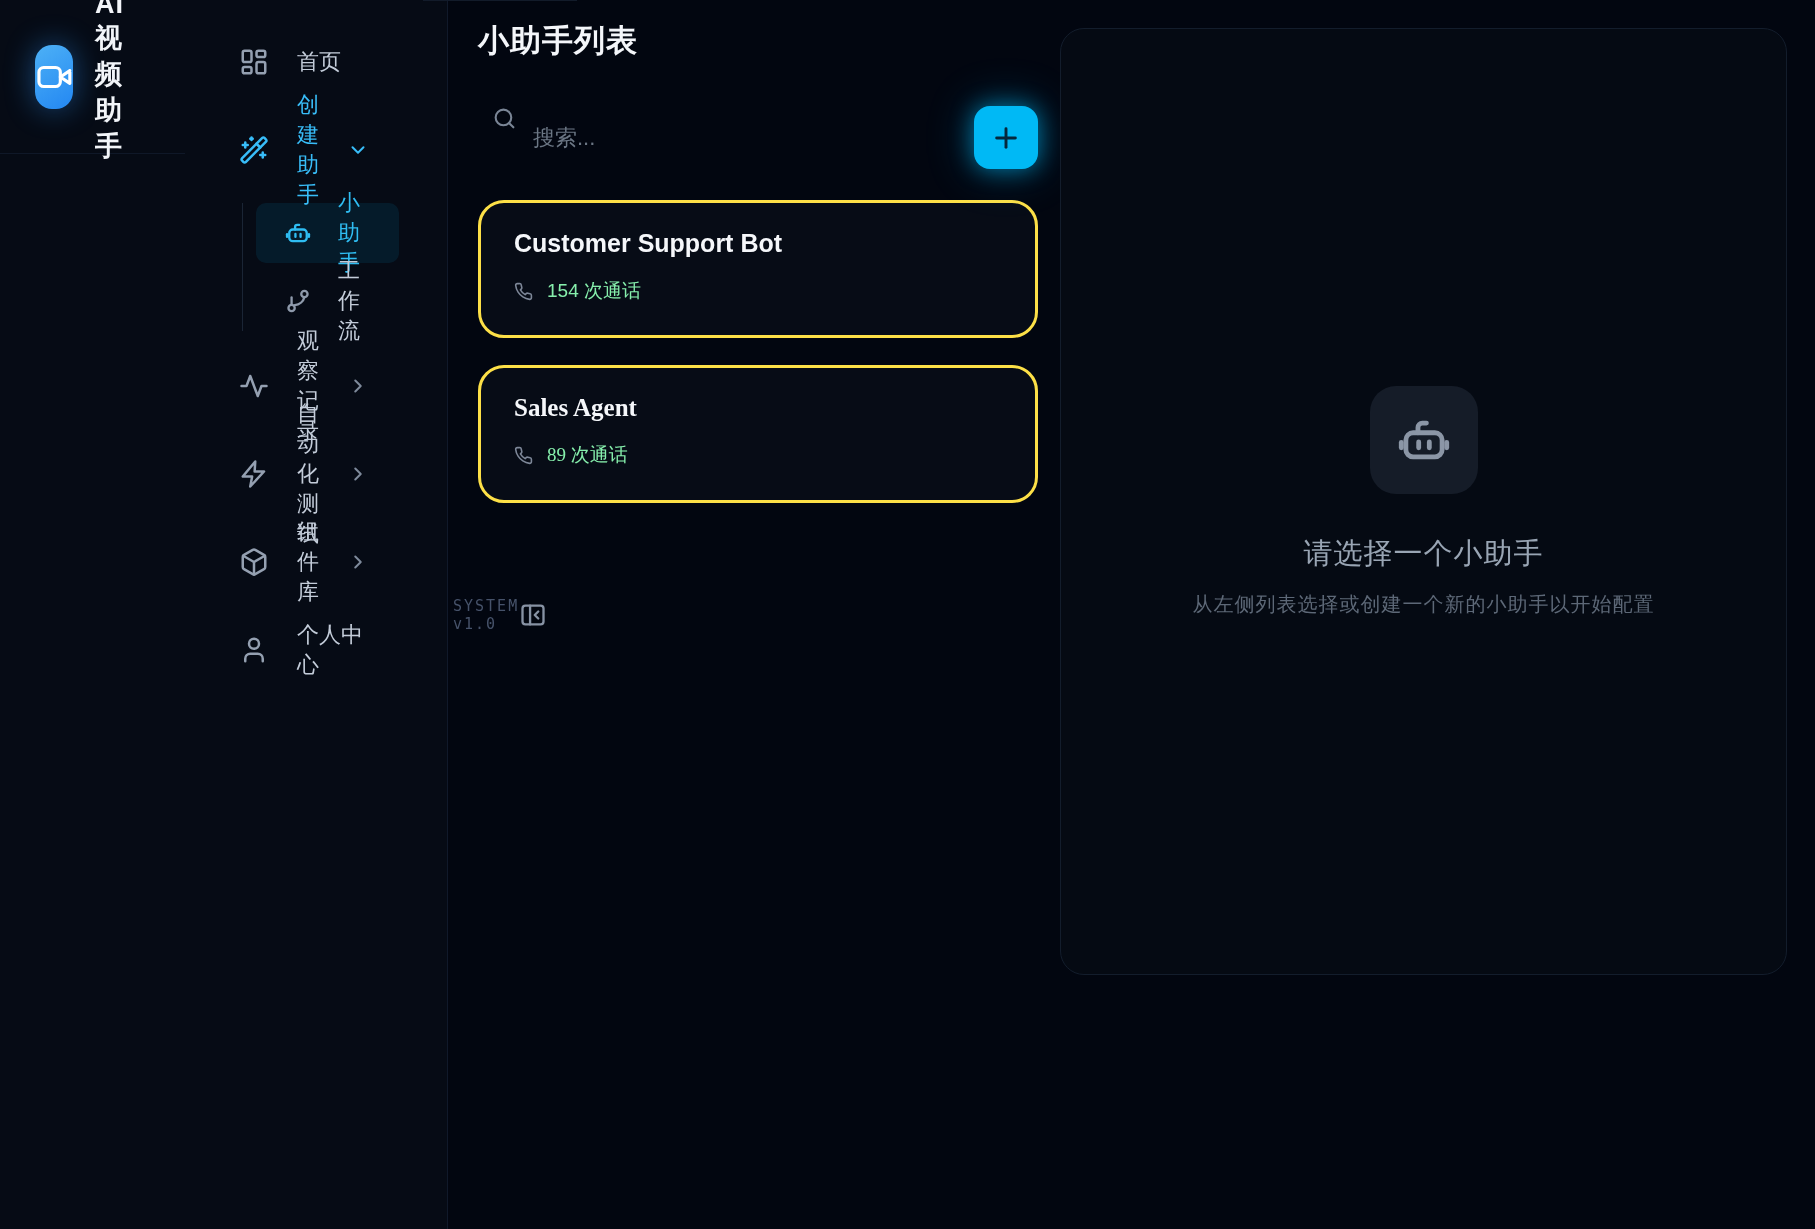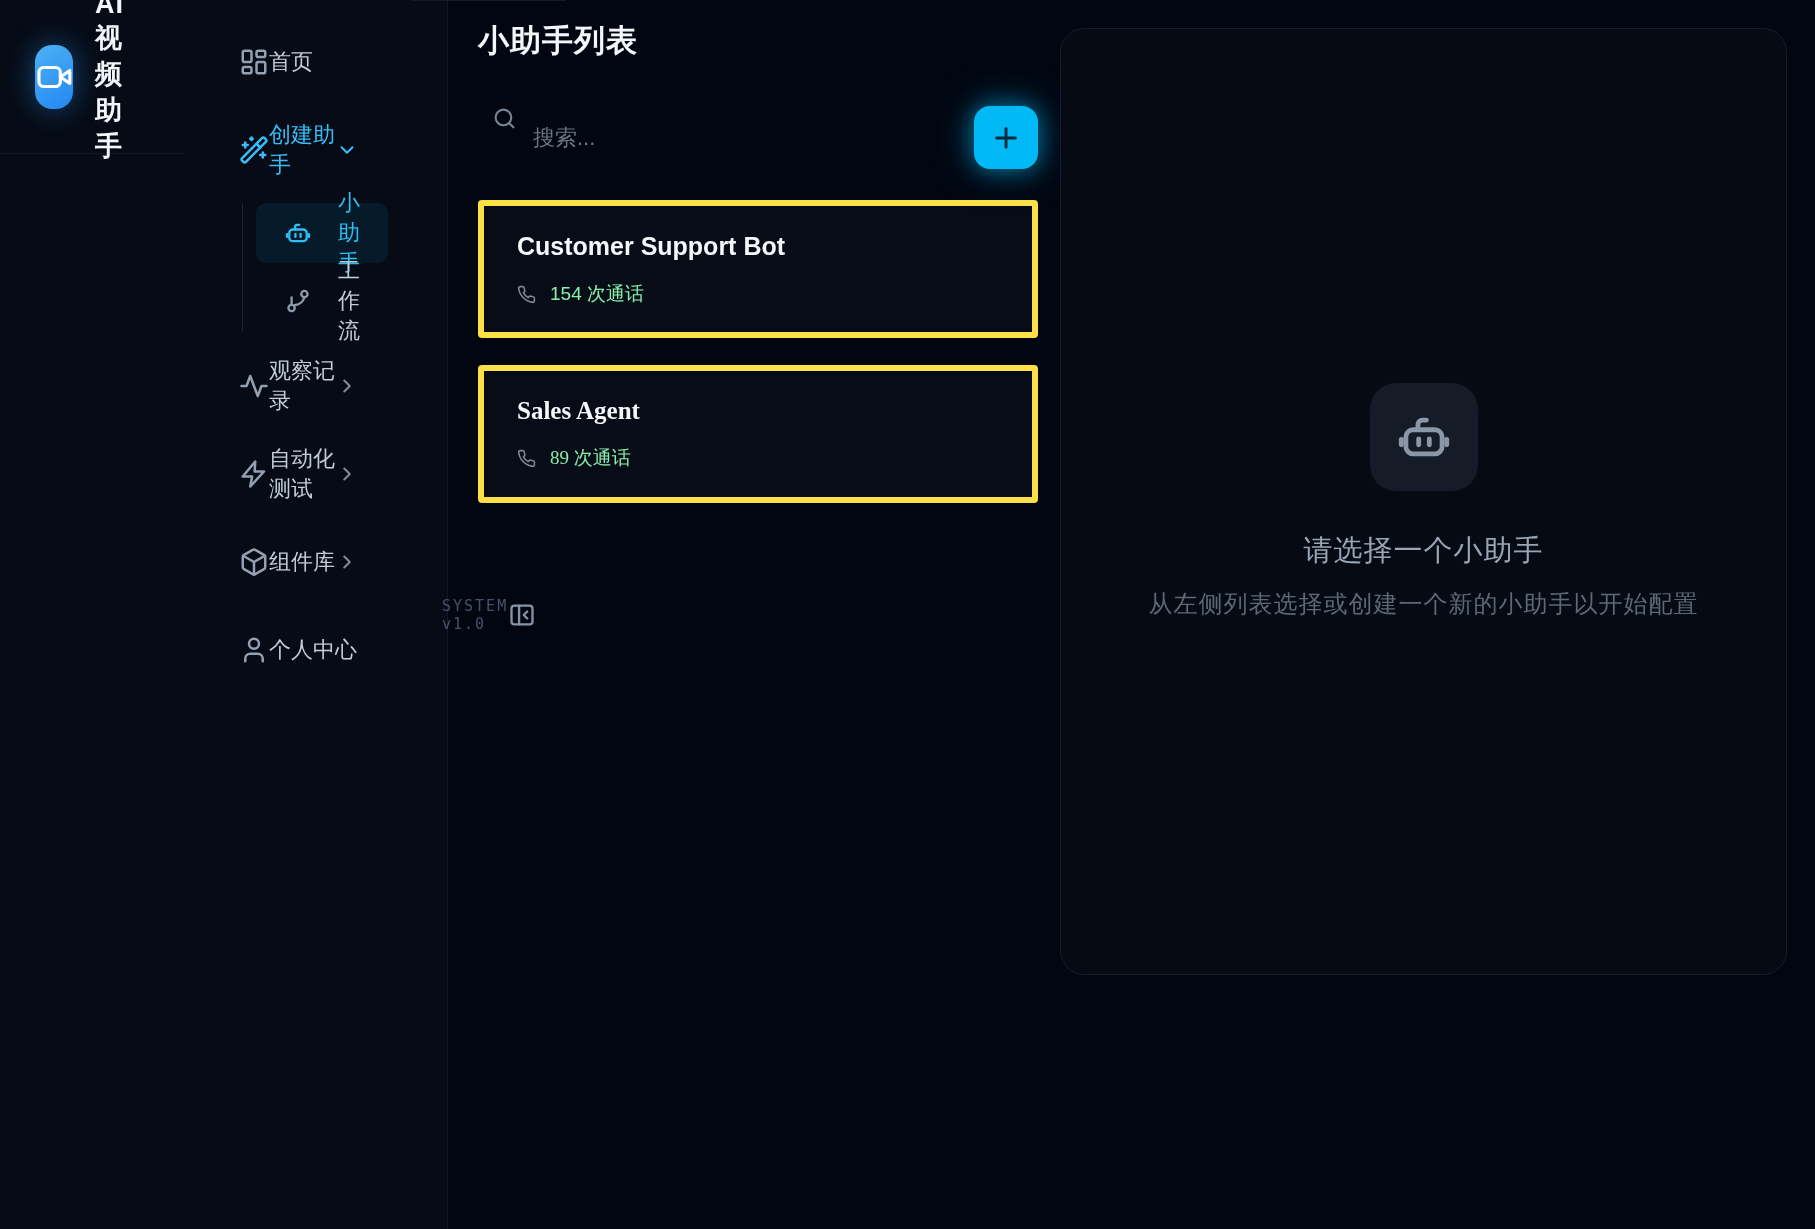--- a/index.html
+++ b/index.html
@@ -29,21 +29,21 @@
     width:64px; height:64px; border-radius:17px;
     background:linear-gradient(145deg,#4db1f6 0%,#2387f2 100%);
     display:flex; align-items:center; justify-content:center;
     box-shadow:0 0 30px rgba(45,150,250,.45);
   }
   .app-title { font-size:27px; font-weight:bold; color:#f2f5f9; letter-spacing:1px; }
 
   .nav { flex:1; padding:33px 24px 0 24px; }
   .nav-item {
     height:58px; border-radius:10px;
-    display:flex; align-items:center; 
+    display:flex; align-items:center; gap:28px;
     padding:0 30px; margin-bottom:30px;
     cursor:pointer;
   }
   .nav-item .ni-icon { width:30px; height:30px; color:#94a0b1; flex:0 0 30px; }
   .nav-item .ni-label { font-size:22px; color:#c3ccd9; }
   .nav-item .ni-chevron { margin-left:auto; width:22px; height:22px; color:#7e8a9b; }
   .nav-item.accent .ni-icon, .nav-item.accent .ni-label, .nav-item.accent .ni-chevron { color:#38bdf8; }
 
   .submenu {
     margin:-6px 0 26px 33px;
@@ -91,22 +91,22 @@
   .search-input::placeholder { color:#6b7684; }
   .add-btn {
     width:64px; height:63px; border-radius:16px; border:none; cursor:pointer;
     background:#00b9f5;
     display:flex; align-items:center; justify-content:center;
     box-shadow:0 0 22px rgba(0,190,255,.55), 0 0 48px rgba(0,190,255,.30);
   }
   .add-btn svg { width:32px; height:32px; color:#05283c; }
 
   .card {
-    margin-top:30px; height:138px; border-radius:4px;
-    background:#070c16; border:6px solid #fde047;
+    margin-top:30px; height:138px; border-radius:26px;
+    background:#070c16; border:3px solid #fde047;
     padding:26px 33px; cursor:pointer;
   }
   .card + .card { margin-top:27px;font-family:Liberation Serif, serif; }
   .card-title { font-size:25px; font-weight:bold; color:#f5f7fa; }
   .card-meta { margin-top:20px; display:flex; align-items:center; gap:14px; }
   .card-meta .phone { width:19px; height:19px; color:#7d8798; }
   .card-meta .calls { font-size:19px; color:#86efac; }
 
   
   .detail-panel {
@@ -115,21 +115,21 @@
     background:#050a13;
     display:flex; flex-direction:column; align-items:center; justify-content:center;
   }
   .empty-icon-box {
     width:108px; height:108px; border-radius:26px;
     background:#151c28;
     display:flex; align-items:center; justify-content:center;
   }
   .empty-icon-box svg { width:58px; height:58px; color:#8b96a6; }
   .empty-title { margin-top:40px; font-size:29px; color:#99a5b4; letter-spacing:1px; }
-  .empty-sub { margin-top:17px; font-size:24px; color:#5d6877; letter-spacing:1px; }
+  .empty-sub { margin-top:17px; font-size:20px; color:#5d6877; letter-spacing:1px; }
 </style>
 </head>
 <body>
 
 <aside class="sidebar">
 
   <div class="side-header">
     <div class="logo-box">
       <span>
         <svg width="38" height="38" viewBox="0 0 24 24" fill="none" stroke="#ffffff" stroke-width="2" stroke-linecap="round" stroke-linejoin="round">

